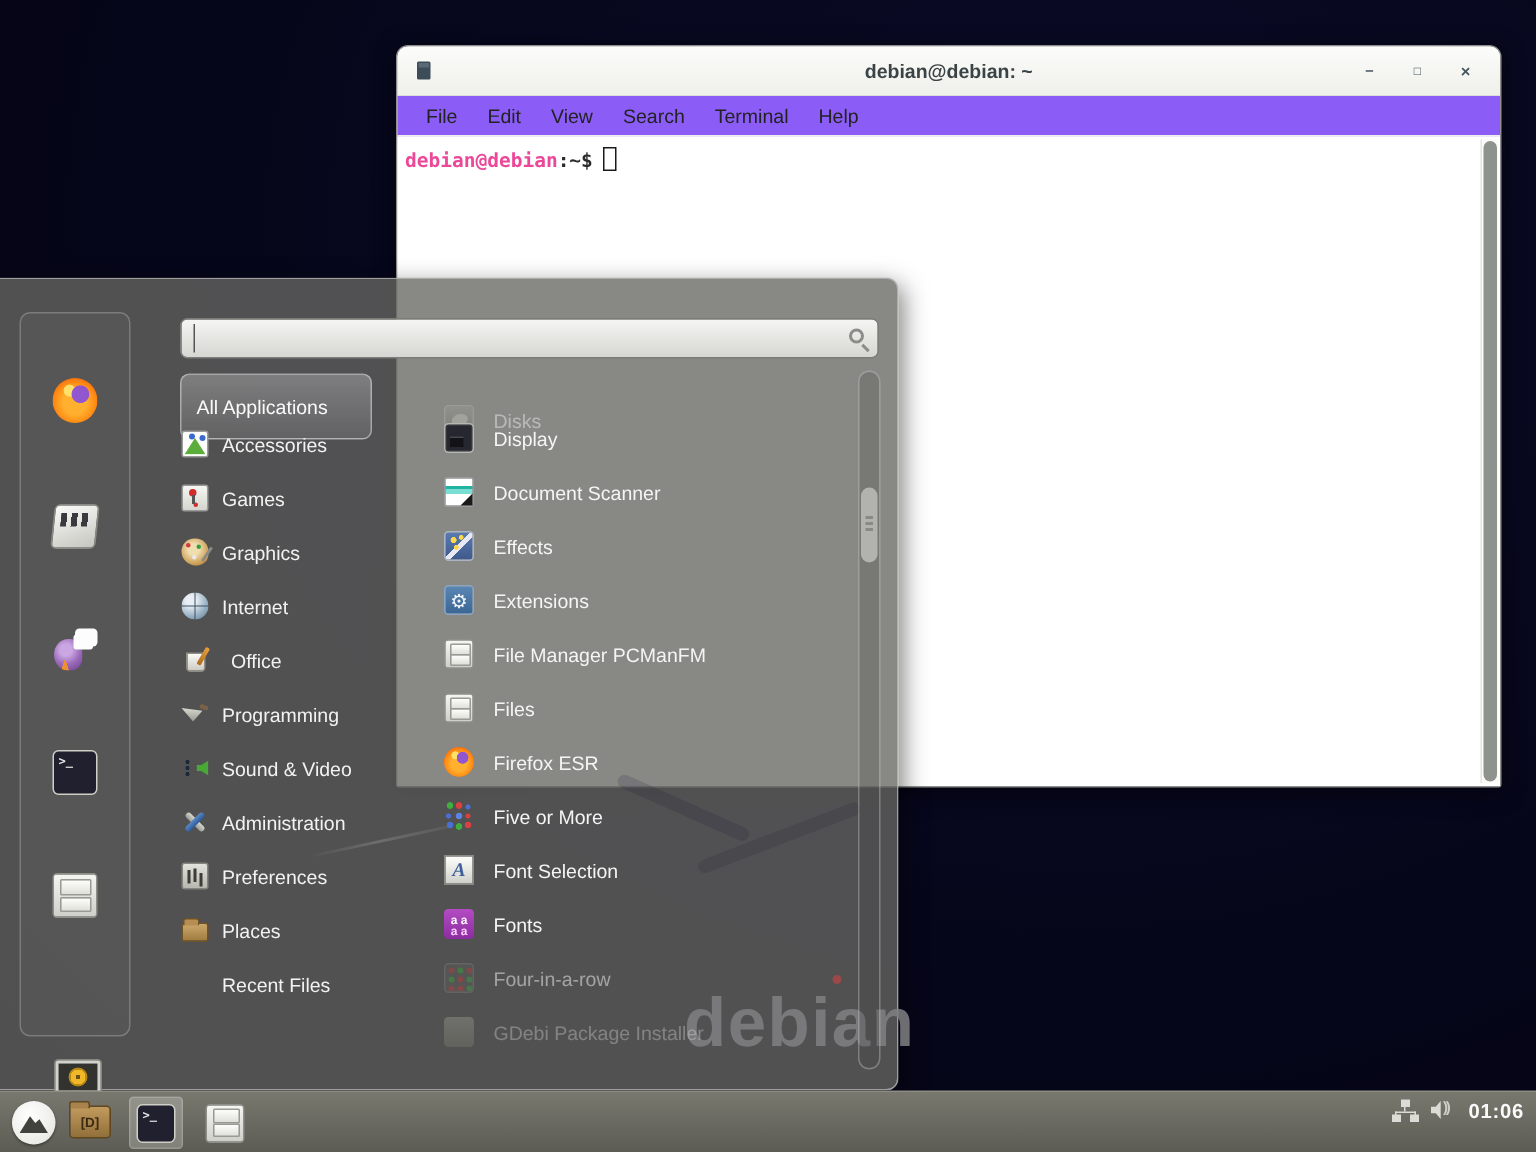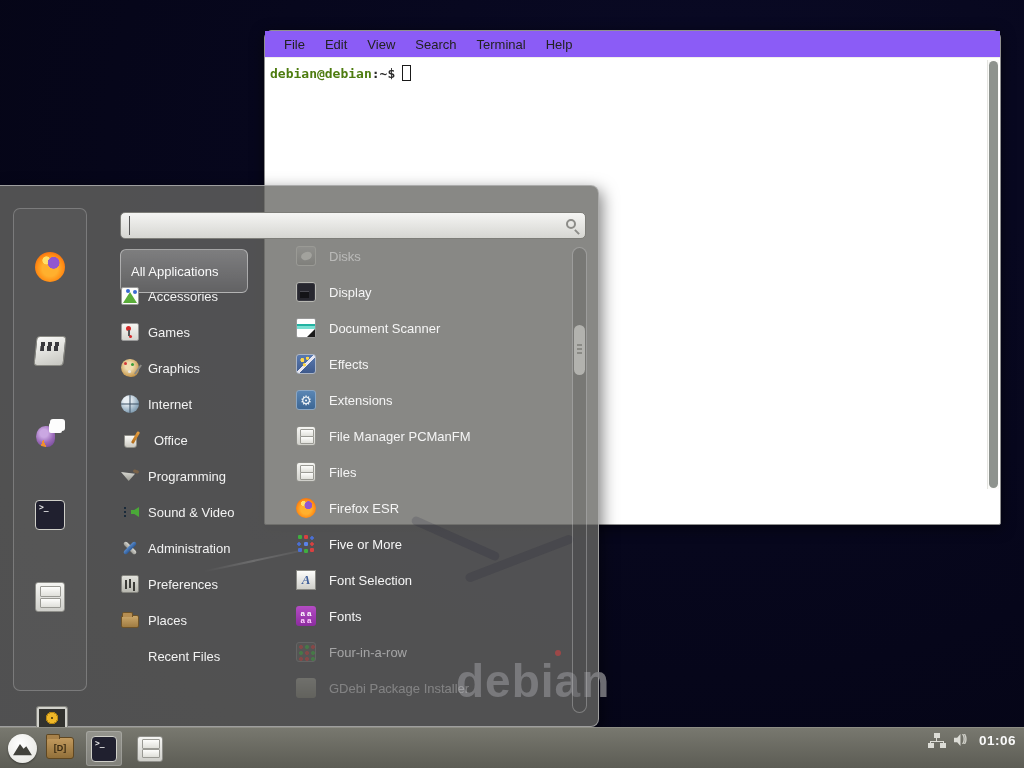--- a/index.html
+++ b/index.html
@@ -24,21 +24,21 @@
   .term-winicon::before { content:""; position:absolute; left:1px; top:1px; width:7px; height:3px;
       background:#5a6a75; }
   .win-btn { position:absolute; top:0; height:33px; width:26px; display:flex;
       align-items:center; justify-content:center; font-size:10px; color:#46565e; font-weight:bold; }
   .btn-min { right:74px; } .btn-max { right:42px; font-size:8px; } .btn-close { right:10px; font-size:11px; }
   .term-menubar { height:27px; background:#8b5cf6; display:flex; align-items:center;
       padding-left:9px; border-bottom:1px solid #efefeb; }
   .term-menubar span { padding:0 10px; font-size:13px; color:#222; }
   .term-body { position:relative; height:433px; background:#fff; }
   .term-line { padding:7px 0 0 5px; font-family:"DejaVu Sans Mono", monospace; font-size:13px; }
-  .p-user { color:#4d7c0f; font-weight:bold; }
+  .p-user { color:#ec4899; font-weight:bold; }
   .p-suffix { color:#2a2a2a; font-weight:bold; }
   .p-cursor { display:inline-block; width:9px; height:16px; border:1.5px solid #1a1a1a;
       margin-left:7px; vertical-align:-3px; }
   .term-scrollbar { position:absolute; right:1px; top:2px; bottom:2px; width:12px;
       background:#fbfbf9; border-left:1px solid #e4e4e0; }
   .term-thumb { position:absolute; left:1px; right:1px; top:1px; bottom:1px;
       background:#8e938e; border-radius:6px; }
 
   
   .menu-pop { position:absolute; left:0; top:185px; width:599px; height:542px; z-index:3;
@@ -74,21 +74,21 @@
 
   .all-apps-btn { position:absolute; left:120px; top:63px; width:128px; height:44px;
       border:1px solid rgba(255,255,255,.42); border-radius:6px;
       background:linear-gradient(rgba(255,255,255,.26), rgba(255,255,255,.10));
       display:flex; align-items:center; padding-left:10px;
       color:#fafafa; font-size:13px; }
   .cat-row { position:absolute; left:121px; width:165px; height:36px;
       display:flex; align-items:center; gap:9px; color:#f2f2f2; font-size:13px; }
   .app-row { position:absolute; left:296px; width:270px; height:36px;
       display:flex; align-items:center; gap:13px; color:#f5f5f5; font-size:13px; }
-  .dim45 { opacity:.45; } .dim50 { opacity:.5; } .dim30 { opacity:.3; }
+  .dim45 { opacity:.45;margin-top:24px; } .dim50 { opacity:.5; } .dim30 { opacity:.3; }
 
   .menu-scroll { position:absolute; left:572px; top:61px; width:15px; height:466px;
       border:1px solid rgba(255,255,255,.28); border-radius:8px; background:rgba(70,70,70,.25); }
   .menu-thumb { position:absolute; left:1px; top:77px; width:11px; height:50px;
       background:#b2b2ae; border-radius:6px; }
   .menu-thumb::before { content:""; position:absolute; left:3px; top:19px; width:5px; height:2px;
       background:#8a8a85; box-shadow:0 4px 0 #8a8a85, 0 8px 0 #8a8a85; }
 
   
   .ic { position:relative; flex:none; }
@@ -258,20 +258,27 @@
   .tb-vol::after { content:"))"; position:absolute; left:8px; top:0; color:#cfcfc8;
       font-size:10px; font-weight:bold; letter-spacing:-1.5px; }
   .tb-clock { font-size:13.5px; font-weight:bold; color:#fafafa; letter-spacing:.5px; }
 </style>
 </head>
 <body>
 
 <div id="desktop">
 
   <div class="term-win">
+    <div class="term-titlebar">
+      <span class="term-winicon"></span>
+      <span class="term-title">debian@debian: ~</span>
+      <span class="win-btn btn-min">–</span>
+      <span class="win-btn btn-max">□</span>
+      <span class="win-btn btn-close">×</span>
+    </div>
     <div class="term-menubar">
       <span>File</span>
       <span>Edit</span>
       <span>View</span>
       <span>Search</span>
       <span>Terminal</span>
       <span>Help</span>
     </div>
     <div class="term-body">
       <div class="term-line">

